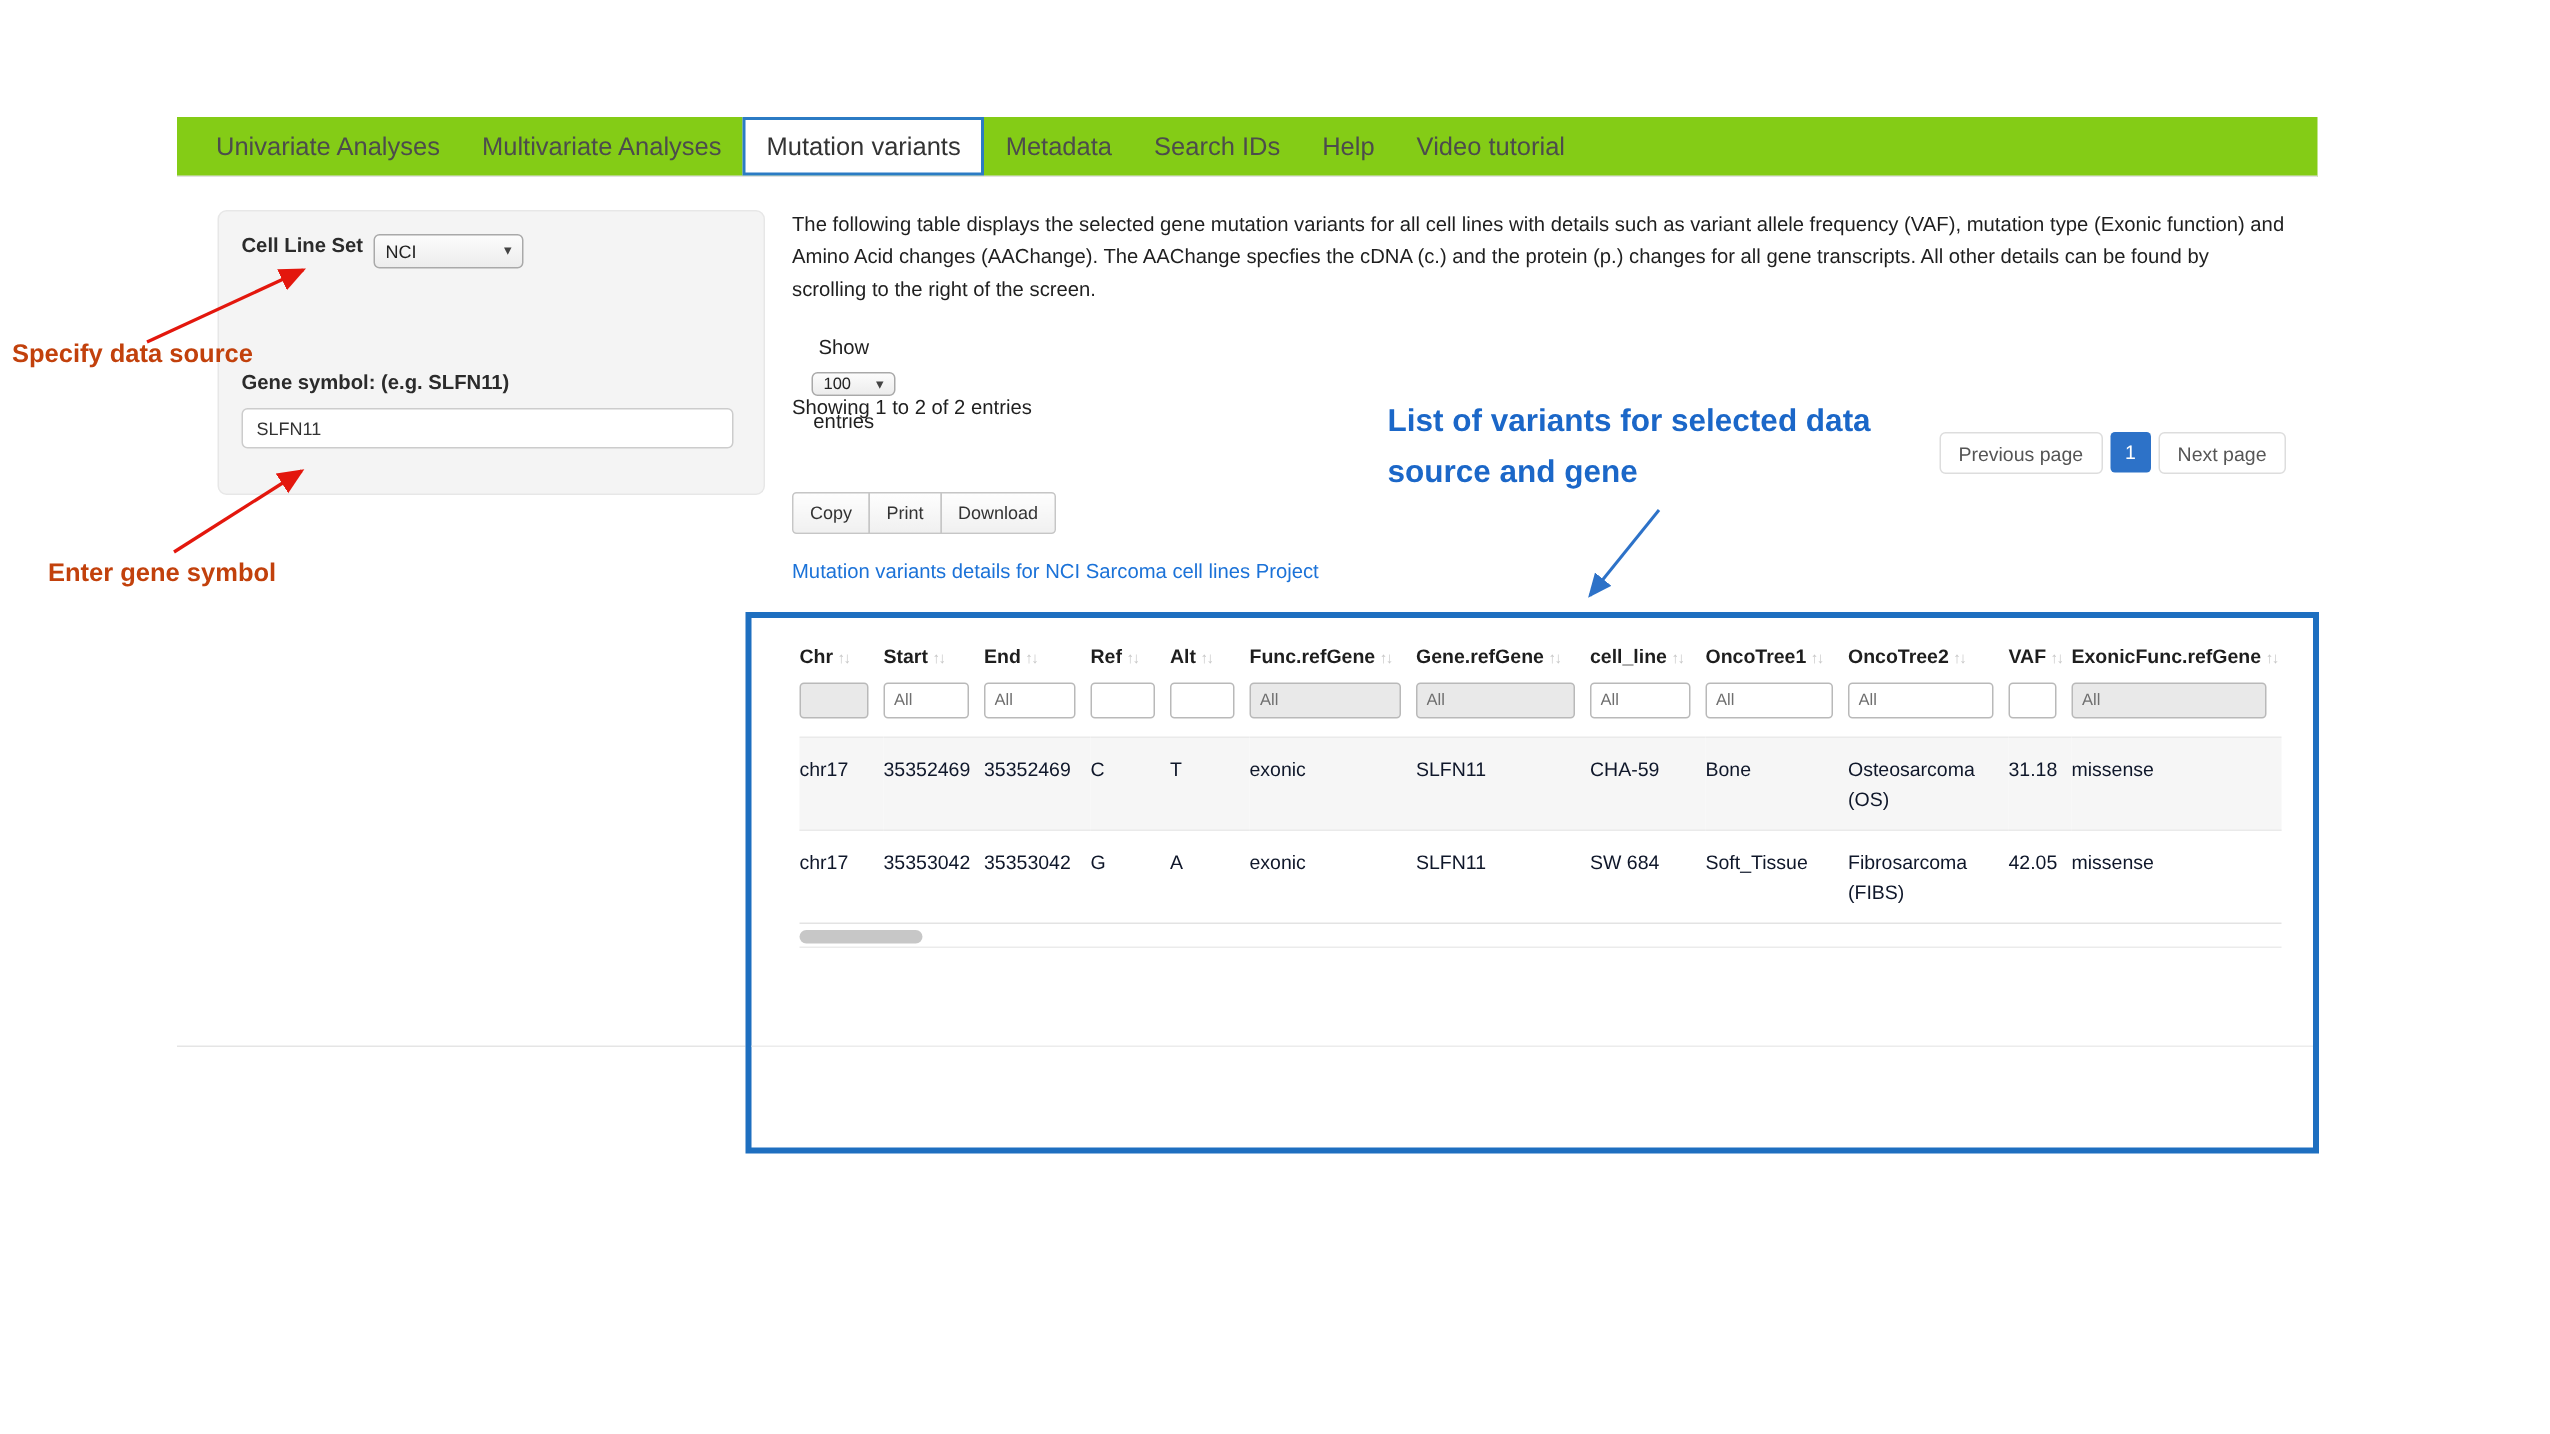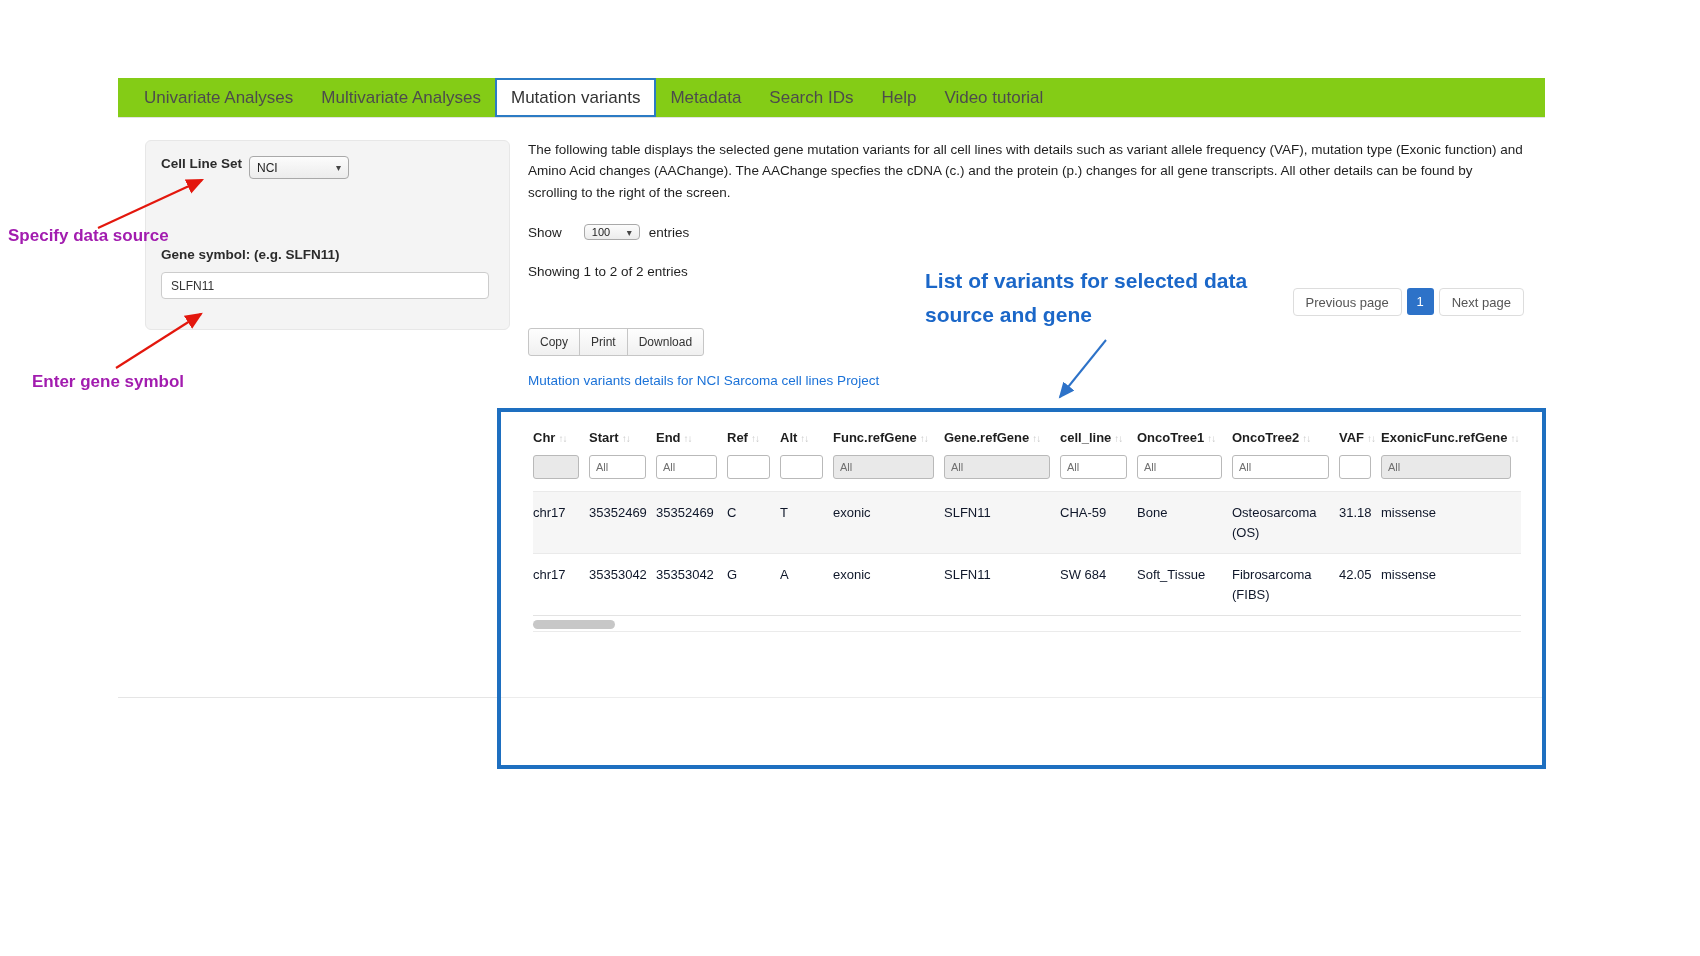--- a/index.html
+++ b/index.html
@@ -20,29 +20,29 @@
   .fake-select { display:inline-flex; align-items:center; justify-content:space-between;
                  background:linear-gradient(#fcfcfc,#ececec); border:1px solid #a9a9a9; border-radius:4px;
                  height:23px; padding:0 7px; font-size:12px; color:#222; cursor:pointer; }
   .fake-select .caret { font-size:10px; color:#444; margin-left:8px; }
   .cls-select { width:100px; }
   .gene-label { display:block; margin-top:68px; }
   .gene-input { margin-top:10px; width:328px; height:27px; border:1px solid #cccccc; border-radius:4px;
                 padding:0 9px; font-size:12px; color:#333; background:#fff; font-family:inherit; }
 
   
-  .red-note { position:absolute; font-size:17px; font-weight:bold; color:#a21caf; white-space:nowrap; }
+  .red-note { position:absolute; font-size:17px; font-weight:bold; color:#c2410c; white-space:nowrap; }
   .red-note-1 { left:8px; top:226px; }
   .red-note-2 { left:32px; top:372px; }
   .blue-note { position:absolute; left:925px; top:264px; width:410px; font-size:21px; font-weight:bold;
                color:#1b67c8; line-height:1.6; }
 
   
   .description { position:absolute; left:528px; top:139px; width:995px; font-size:13.5px; color:#1f1f1f; line-height:1.58; }
-  .show-row { position:absolute; left:528px; top:224px; display:flex; align-items:center; gap:9px; font-size:13.5px; color:#1f1f1f; }
+  .show-row { position:absolute; left:528px; top:224px; display:flex; align-items:center; gap:9px; font-size:13.5px; color:#1f1f1f;flex-direction:column; }
   .len-select { width:56px; height:16px; font-size:11px;margin-left:13px; }
   .showing-info { position:absolute; left:528px; top:264px; font-size:13.5px; color:#1f1f1f; }
   .export-group { position:absolute; left:528px; top:328px; display:inline-flex; }
   .dt-btn { padding:6px 11px; font-size:12px; color:#333; background:linear-gradient(#fefefe,#f0f0f0);
             border:1px solid #c6c6c6; margin-left:-1px; cursor:pointer; font-family:inherit; }
   .dt-btn:first-child { border-radius:3px 0 0 3px; margin-left:0; }
   .dt-btn:last-child { border-radius:0 3px 3px 0; }
   .table-caption { position:absolute; left:528px; top:373px; font-size:13.5px; color:#1b72d8; }
 
   .pagination { position:absolute; top:288px; right:176px; display:flex; align-items:flex-start; gap:5px; }

